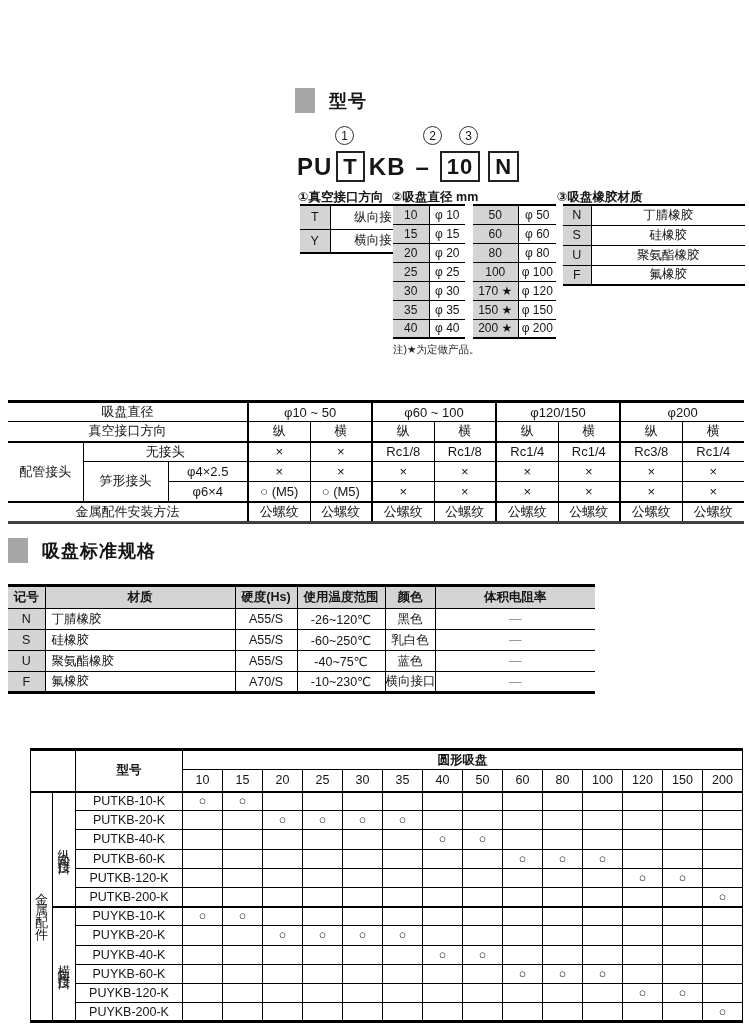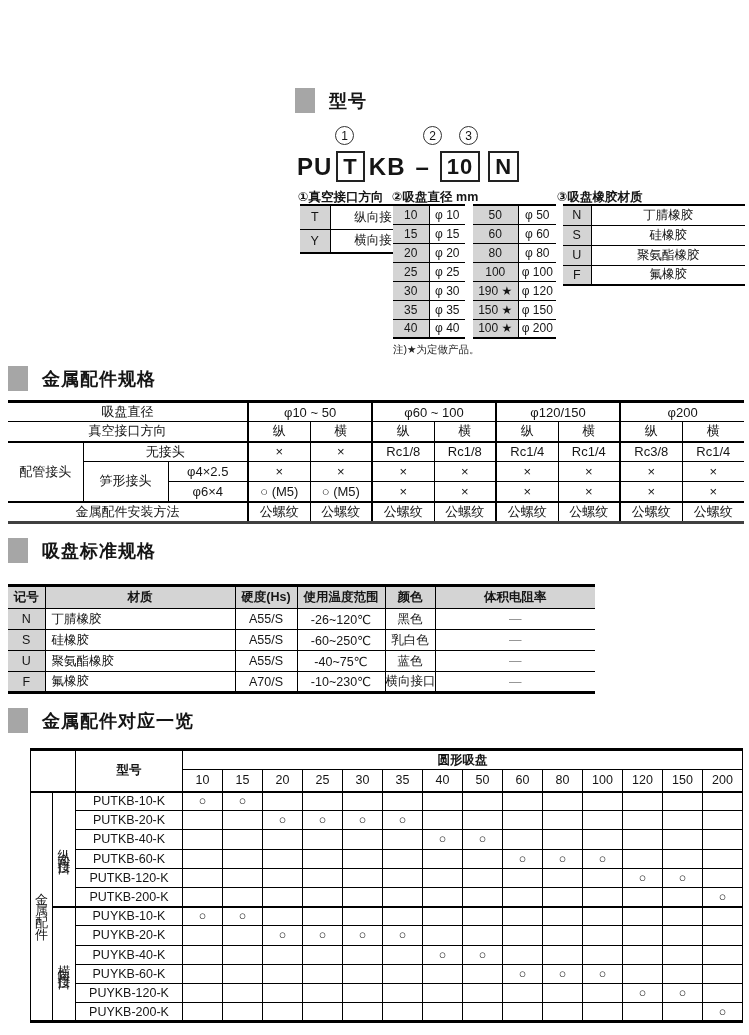--- a/index.html
+++ b/index.html
@@ -160,29 +160,29 @@
         </tr>
         <tr>
           <td class="shade">80</td>
           <td class="v">φ 80</td>
         </tr>
         <tr>
           <td class="shade">100</td>
           <td class="v">φ 100</td>
         </tr>
         <tr>
-          <td class="shade">190 ★</td>
+          <td class="shade">170 ★</td>
           <td class="v">φ 120</td>
         </tr>
         <tr>
           <td class="shade">150 ★</td>
           <td class="v">φ 150</td>
         </tr>
         <tr>
-          <td class="shade">100 ★</td>
+          <td class="shade">200 ★</td>
           <td class="v">φ 200</td>
         </tr>
       </tbody>
   </table>
   <div class="abs note" style="left:393px;top:343px">注)★为定做产品。</div>
 
   <div class="abs caption" style="left:557px;top:189px">③吸盘橡胶材质</div>
   <table class="abs mini rub" style="left:563px;top:204px;width:182px">
     <colgroup>
         <col style="width:28px">
@@ -201,24 +201,20 @@
           <td class="shade">U</td>
           <td class="v">聚氨酯橡胶</td>
         </tr>
         <tr>
           <td class="shade">F</td>
           <td class="v">氟橡胶</td>
         </tr>
       </tbody>
   </table>
 
-  <div class="abs sec-head" style="left:8px;top:366px">
-    <span class="sq"></span>
-    <span class="txt">金属配件规格</span>
-  </div>
   <table class="abs fit" style="left:8px;top:400px;width:736px">
     <colgroup>
         <col style="width:75px">
         <col style="width:85px">
         <col style="width:80px">
         <col style="width:62px">
         <col style="width:62px">
         <col style="width:62px">
         <col style="width:62px">
         <col style="width:62px">
@@ -346,24 +342,20 @@
           <td class="shade">F</td>
           <td class="mat">氟橡胶</td>
           <td>A70/S</td>
           <td>-10~230℃</td>
           <td>横向接口</td>
           <td class="dash">—</td>
         </tr>
       </tbody>
   </table>
 
-  <div class="abs sec-head" style="left:8px;top:708px">
-    <span class="sq"></span>
-    <span class="txt">金属配件对应一览</span>
-  </div>
   <table class="abs corr" style="left:30px;top:748px;width:712px">
     <colgroup>
         <col style="width:22px">
         <col style="width:23px">
         <col style="width:107px">
         <col style="width:40px">
         <col style="width:40px">
         <col style="width:40px">
         <col style="width:40px">
         <col style="width:40px">

